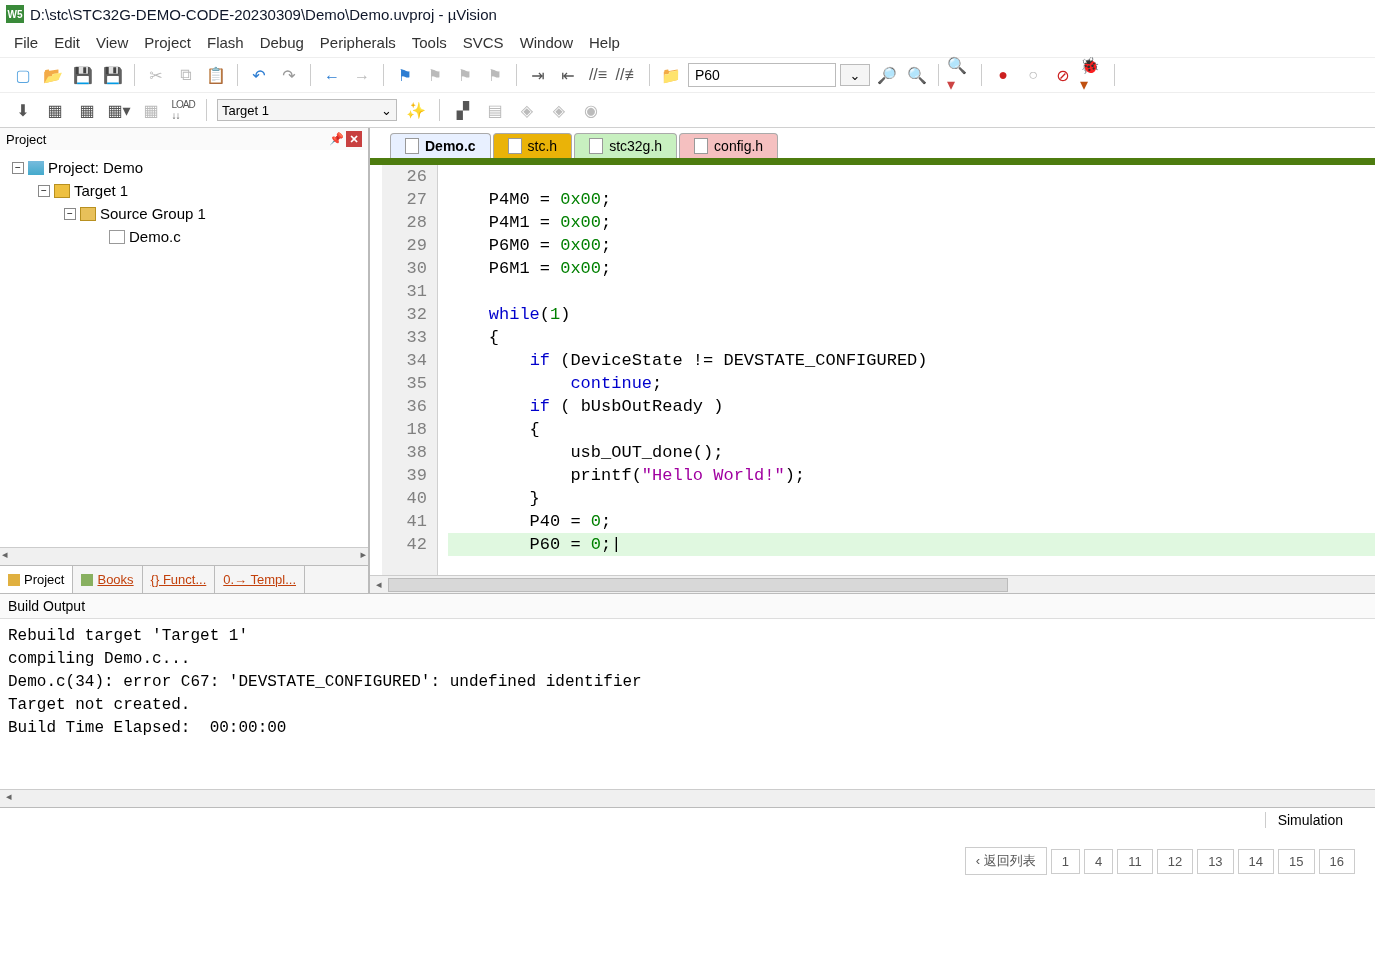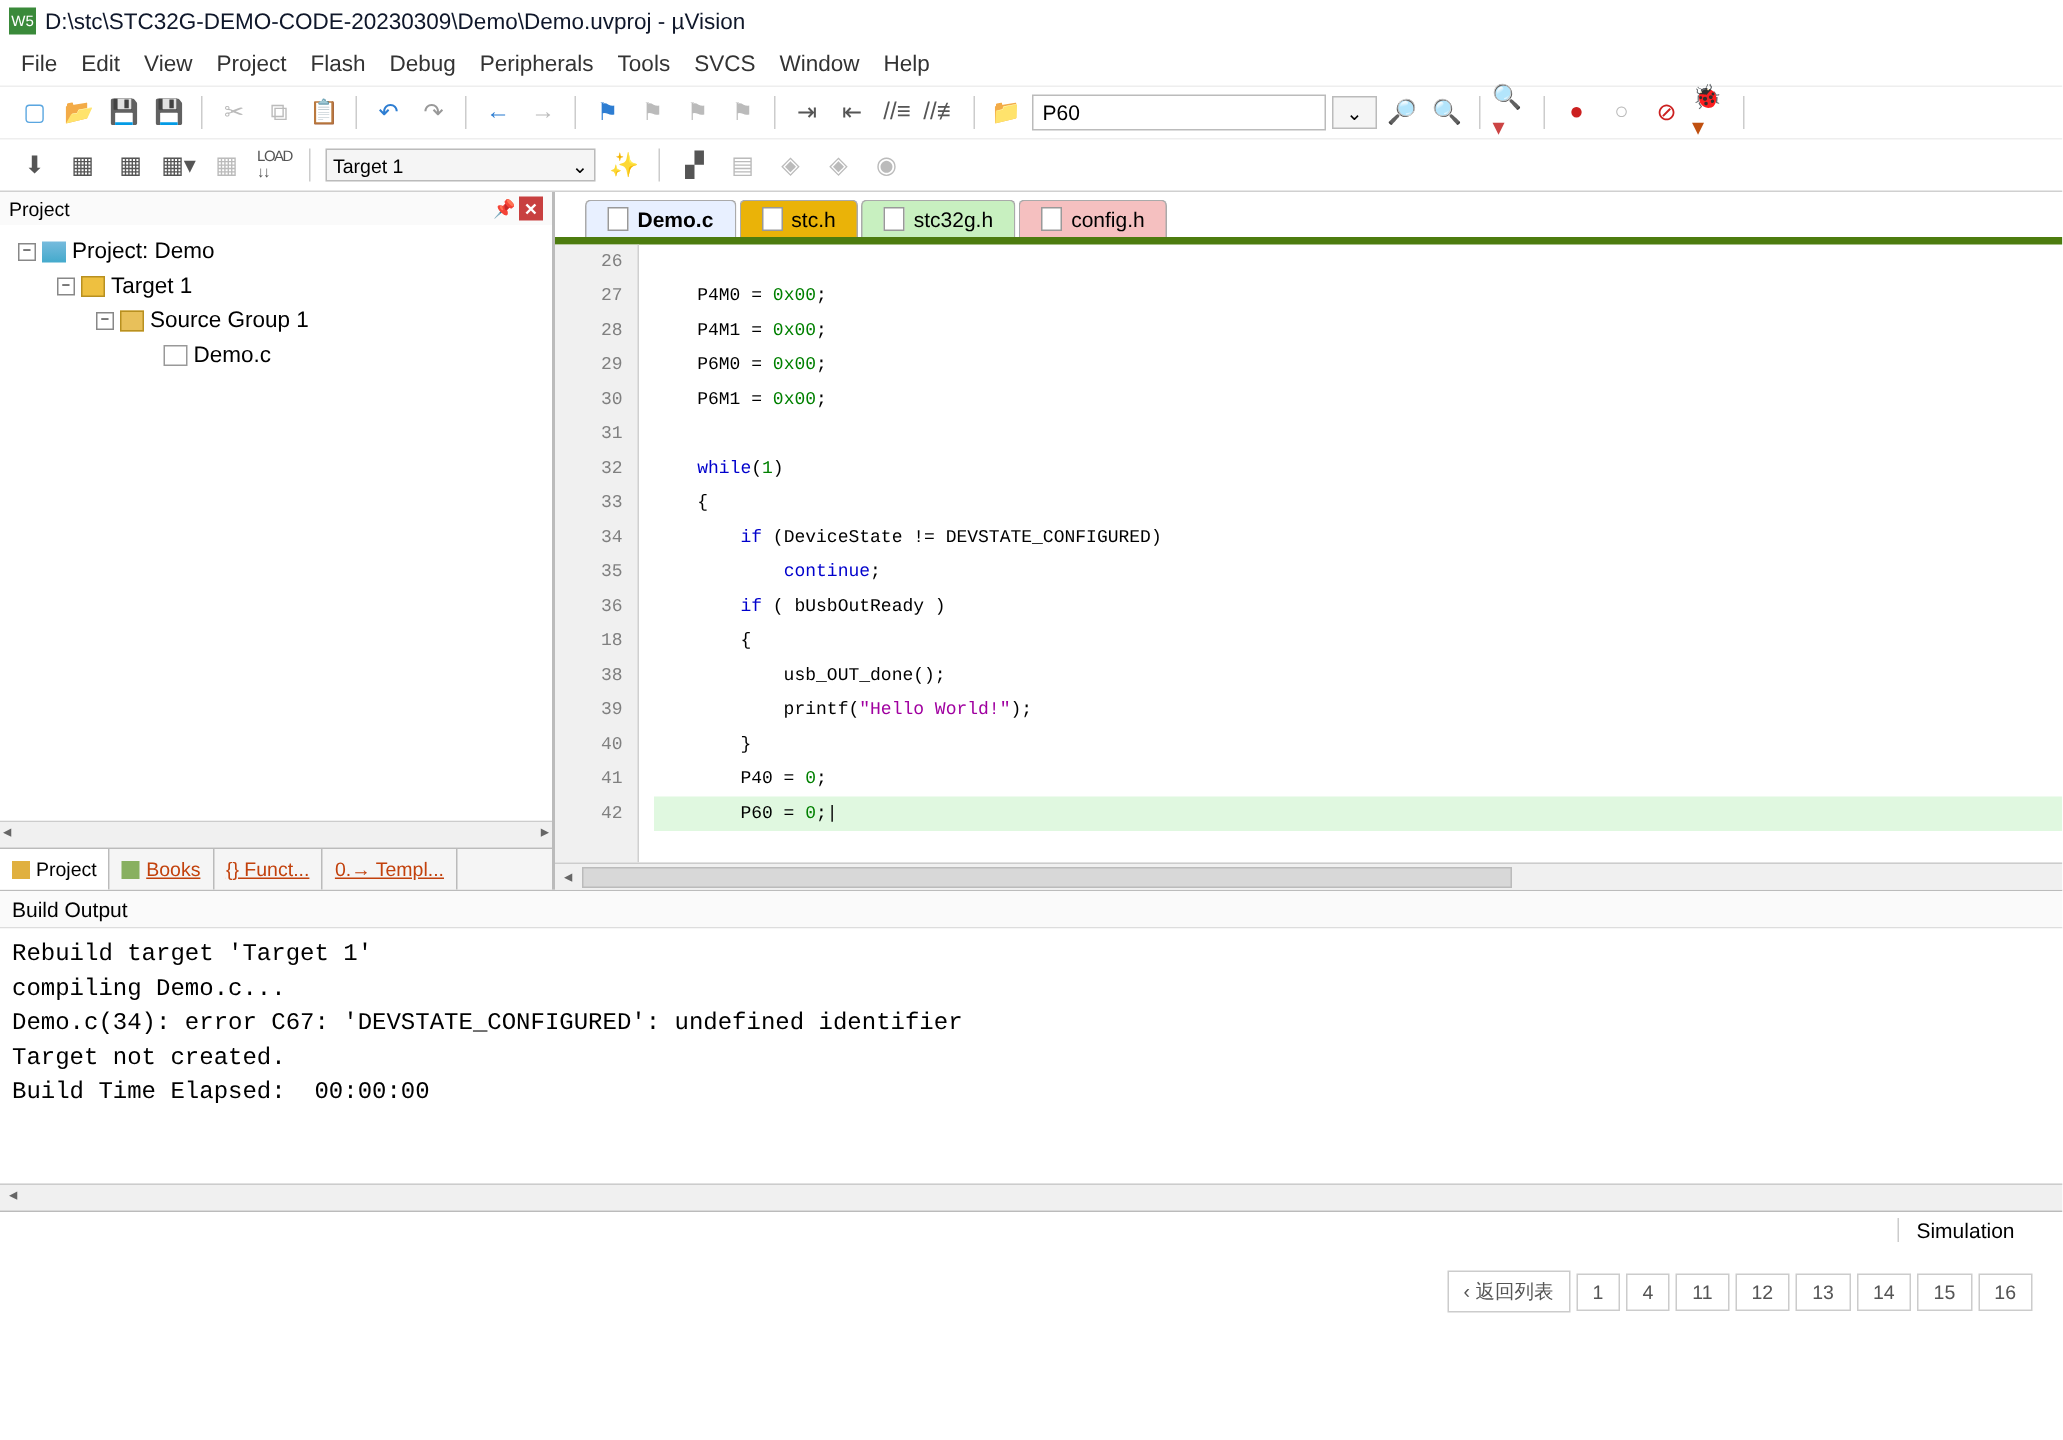--- a/index.html
+++ b/index.html
@@ -1,27 +1,27 @@
 <!DOCTYPE html>
 <html><head>
 <meta charset="utf-8">
 <style>
   * { box-sizing: border-box; margin: 0; padding: 0; }
   body { font-family: "Segoe UI", Tahoma, sans-serif; font-size: 13px; background: #fff; width: 1375px; height: 960px; overflow: hidden; }
   .titlebar { display: flex; align-items: center; padding: 4px 6px; height: 28px; }
-  .titlebar .app-icon { width: 18px; height: 18px; background: #3a8a3a; color: #fff; font-size: 10px; font-weight: normal; display: flex; align-items: center; justify-content: center; margin-right: 6px; }
+  .titlebar .app-icon { width: 18px; height: 18px; background: #3a8a3a; color: #fff; font-size: 10px; font-weight: bold; display: flex; align-items: center; justify-content: center; margin-right: 6px; }
   .titlebar .title { color: #0f172a; font-size: 15px; }
   .menubar { display: flex; gap: 16px; padding: 6px 14px; font-size: 15px; color: #333; }
   .menubar span { cursor: default; }
   .toolbar { display: flex; align-items: center; gap: 4px; padding: 4px 10px; border-top: 1px solid #eee; border-bottom: 1px solid #eee; }
   .tb-btn { width: 26px; height: 26px; display: flex; align-items: center; justify-content: center; font-size: 16px; cursor: pointer; color: #555; }
   .tb-sep { width: 1px; height: 22px; background: #ccc; margin: 0 4px; }
   .tb-combo { border: 1px solid #bbb; background: #f5f5f5; width: 180px; height: 22px; padding: 0 4px; font-size: 13px; display: flex; align-items: center; justify-content: space-between; }
   .tb-combo.narrow { width: 30px; justify-content: center; }
-  .tb-combo-wide { border: 1px solid #bbb; background: #fff; width: 196px; height: 24px; padding: 0 6px; display: flex; align-items: center; font-size: 14px; }
+  .tb-combo-wide { border: 1px solid #bbb; background: #fff; width: 148px; height: 24px; padding: 0 6px; display: flex; align-items: center; font-size: 14px; }
   .row2 { display: flex; align-items: center; gap: 6px; padding: 4px 10px; border-bottom: 1px solid #d0d0d0; }
   
   .main { display: flex; height: 465px; }
   
   .sidebar { width: 370px; border-right: 2px solid #bbb; display: flex; flex-direction: column; }
   .panel-hdr { display: flex; justify-content: space-between; align-items: center; padding: 3px 6px; font-size: 13px; background: #fafafa; }
   .panel-hdr .ctrls { display: flex; gap: 2px; align-items: center; }
   .panel-hdr .pin { font-size: 12px; }
   .panel-hdr .close { background: #c84040; color: #fff; width: 16px; height: 16px; display: flex; align-items: center; justify-content: center; font-size: 11px; font-weight: bold; }
   .tree { flex: 1; padding: 6px 4px; overflow: auto; background: #fff; }
@@ -46,21 +46,21 @@
   .stab-ic { width: 12px; height: 12px; }
 
   .editor { flex: 1; display: flex; flex-direction: column; overflow: hidden; background: #fff; }
   .file-tabs { display: flex; align-items: flex-end; height: 30px; padding-left: 20px; gap: 0; }
   .ftab { display: flex; align-items: center; gap: 6px; padding: 4px 14px; border: 1px solid #aaa; border-bottom: none; font-size: 14px; cursor: pointer; border-radius: 4px 4px 0 0; margin-right: 2px; }
   .ftab.active { background: #e8f0ff; font-weight: bold; }
   .ftab.yellow { background: #eab308; }
   .ftab.green { background: #c8f0c0; }
   .ftab.red { background: #f5c0c0; }
   .ftab .fic { width: 14px; height: 16px; background: #fff; border: 1px solid #999; }
-  .code-area { flex: 1; display: flex; overflow: auto; font-family: "Courier New", monospace; font-size: 12px; line-height: 23px; border-top: 5px solid #4d7c0f; }
+  .code-area { flex: 1; display: flex; overflow: auto; font-family: "Courier New", monospace; font-size: 17px; line-height: 23px; border-top: 7px solid #4d7c0f; padding-left: 12px; }
   .gutter { background: #f0f0f0; color: #808080; text-align: right; padding: 0 10px; border-right: 1px solid #d0d0d0; user-select: none; min-width: 56px; }
   .code { flex: 1; padding-left: 10px; white-space: pre; }
   .code .line { height: 23px; }
   .code .hl { background: #e0f8e0; }
   .kw { color: #0000cc; }
   .num { color: #008000; }
   .str { color: #a000a0; }
   .editor-hscroll { height: 18px; background: #f0f0f0; border-top: 1px solid #ccc; display: flex; align-items: center; }
   .editor-hscroll .ar { padding: 0 6px; color: #666; font-size: 11px; }
   .editor-hscroll .thumb { flex: 0 0 620px; height: 14px; background: #d8d8d8; border: 1px solid #bbb; }

